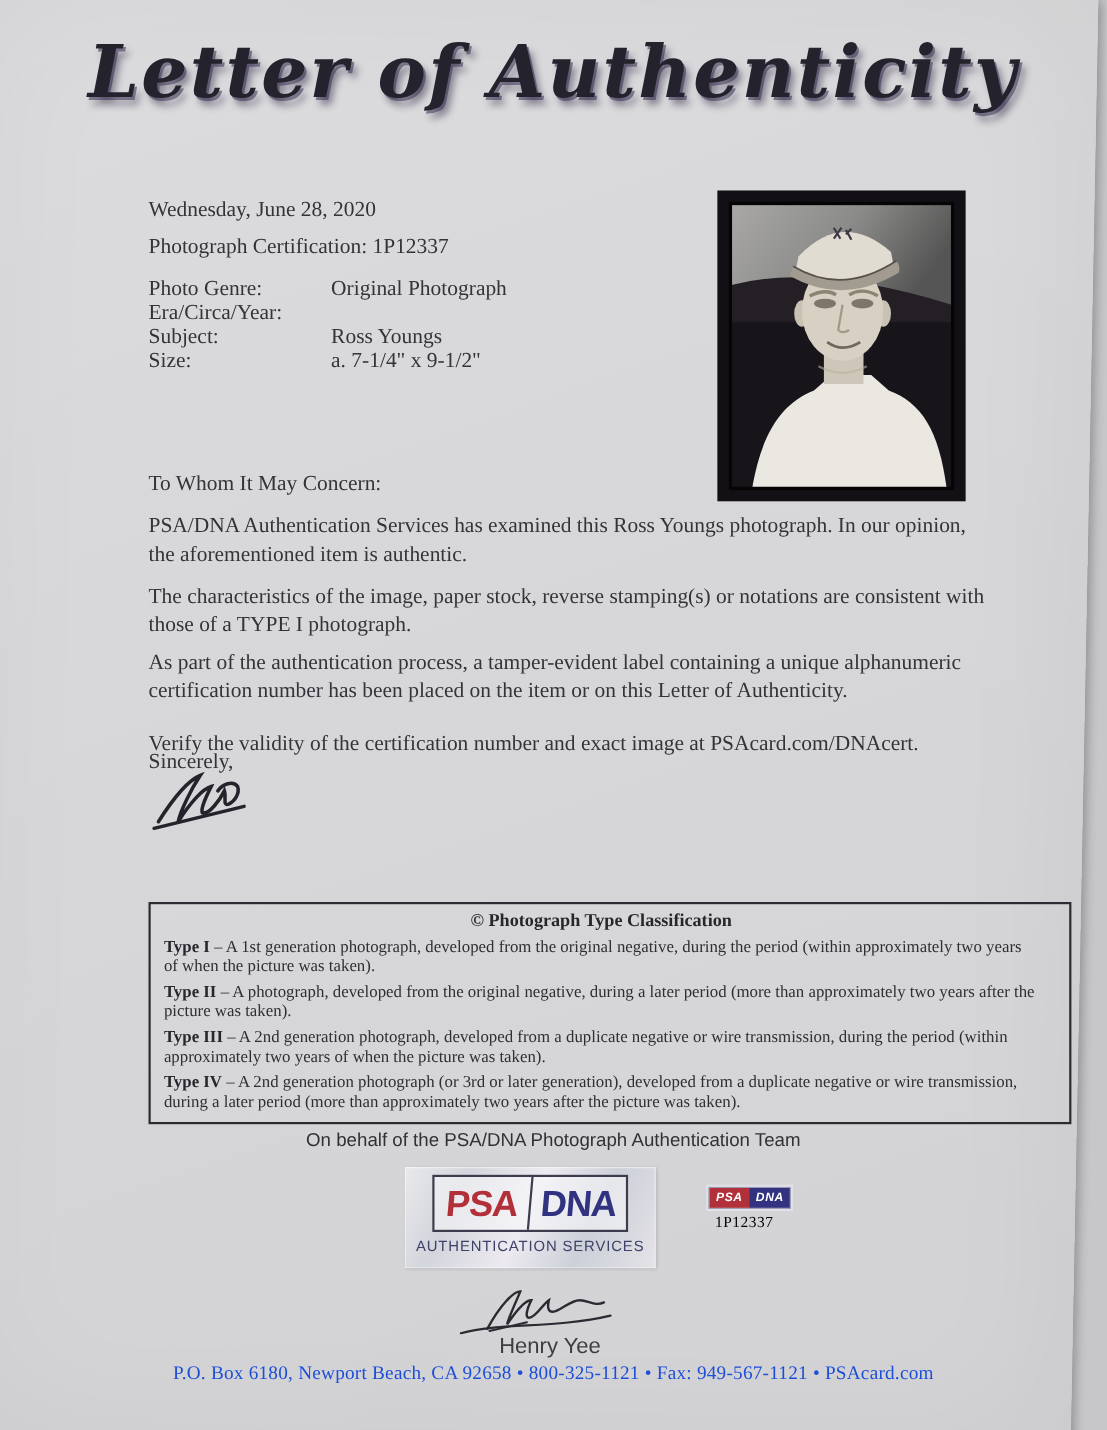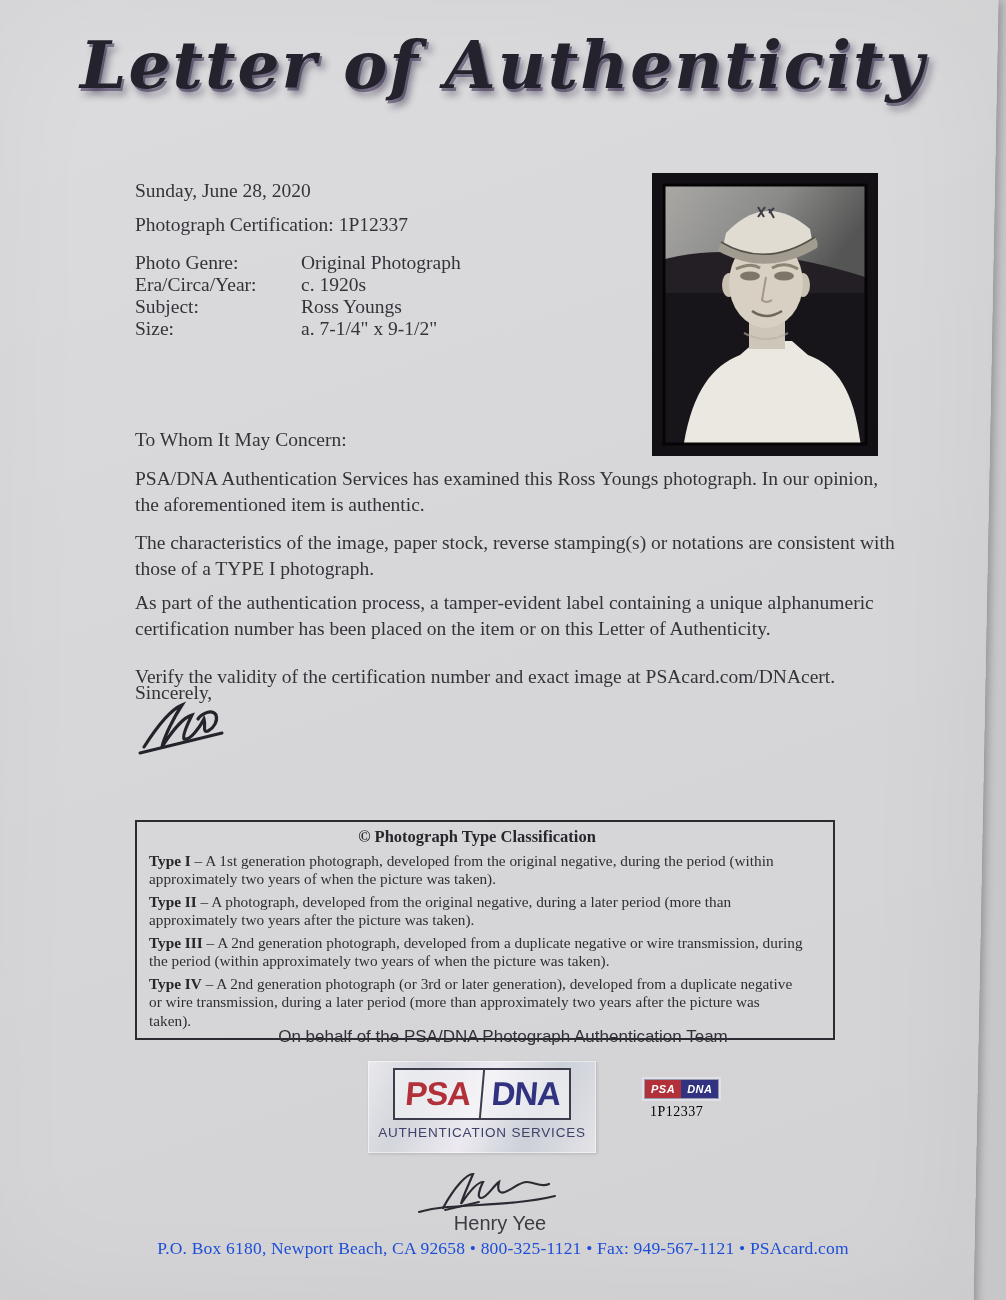--- a/index.html
+++ b/index.html
@@ -44,21 +44,21 @@
   .salutation{left:135px;top:428px;}
   .para{position:absolute;left:135px;width:768px;margin:0;font-size:19.5px;line-height:1.33;color:#33333a;}
   .p1{top:466px;}
   .p2{top:530px;}
   .p3{top:590px;}
   .p4{top:649px;margin-top:15px;}
   .closing{left:135px;top:681px;}
   .sig1{position:absolute;left:138px;top:697px;}
 
   .class-box{
-    position:absolute;left:135px;top:820px;width:700px;box-sizing:border-box;
+    position:absolute;left:135px;top:820px;width:839px;box-sizing:border-box;
     border:2px solid #2b2b31;
     padding:5px 28px 8px 12px;
     background:rgba(255,255,255,0.04);
   }
   .class-title{
     text-align:center;font-weight:bold;font-size:16.5px;color:#26262c;
     margin-bottom:1px;font-family:"Liberation Serif", serif;
   }
   .class-item{font-size:15.3px;line-height:1.2;margin-top:4.5px;color:#2e2e34;}
   .class-item b{font-weight:bold;color:#26262c;}
@@ -111,31 +111,30 @@
 </style>
 </head>
 <body>
 
 <div class="paper-bg"></div>
 
 <div class="content">
 
   <h1 class="title">Letter of Authenticity</h1>
 
-  <div class="serif-line date-line">Sunday, June 28, 2020</div>
+  <div class="serif-line date-line">Wednesday, June 28, 2020</div>
   <div class="serif-line cert-line">Photograph Certification: 1P12337</div>
 
   <div class="details">
     <div class="detail-row">
       <span class="detail-label">Photo Genre:</span>
       <span class="detail-value">Original Photograph</span>
     </div>
     <div class="detail-row">
       <span class="detail-label">Era/Circa/Year:</span>
-      <span class="detail-value">c. 1920s</span>
     </div>
     <div class="detail-row">
       <span class="detail-label">Subject:</span>
       <span class="detail-value">Ross Youngs</span>
     </div>
     <div class="detail-row">
       <span class="detail-label">Size:</span>
       <span class="detail-value">a. 7-1/4" x 9-1/2"</span>
     </div>
   </div>

